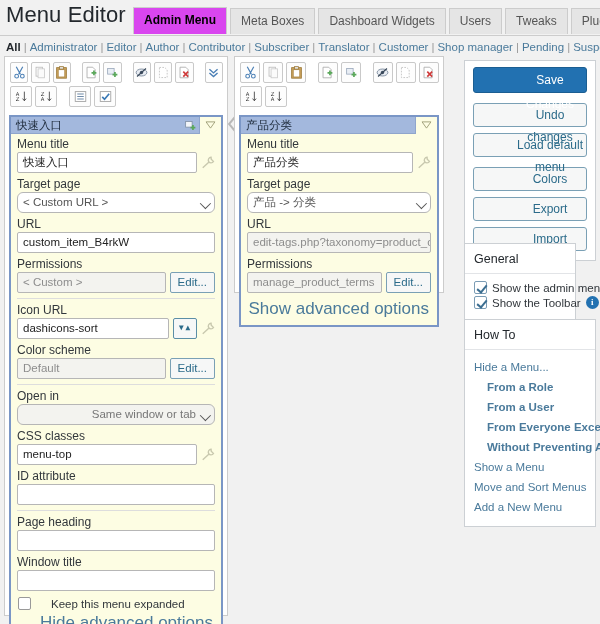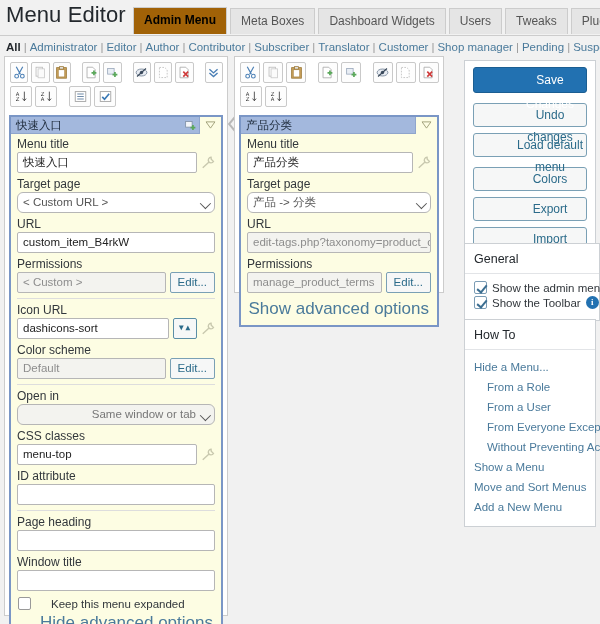--- a/index.html
+++ b/index.html
@@ -21,21 +21,21 @@
     font-size: 22px; font-weight: 400; color: #23282d;
     letter-spacing: .1px; white-space: nowrap;
   }
   .nav-tabs { position: absolute; left: 133px; top: 7px; white-space: nowrap; }
   .nav-tab {
     display: inline-block; padding: 5px 10px 6px 10px;
     border: 1px solid #ccc; border-bottom: none;
     background: #e5e5e5; color: #555; font-size: 12px;
     margin-right: 3px; line-height: 14px; vertical-align: bottom;
   }
-  .nav-tab.active { background: #a16207; color: #000; font-weight: bold; padding-bottom: 7px; }
+  .nav-tab.active { background: #d946ef; color: #000; font-weight: bold; padding-bottom: 7px; }
   .hdr-rule { position: absolute; left: 0; top: 35px; width: 600px; height: 1px; background: #ccc; }
 
   
   .rolefilter {
     position: absolute; left: 6px; top: 41px; width: 600px;
     font-size: 11.5px; white-space: nowrap; color: #555;
   }
   .rolefilter .sep { color: #999; margin: 0 3px; }
   .rolefilter a { color: #4a7a9b; text-decoration: none; }
   .rolefilter .cur { color: #23282d; font-weight: bold; }
@@ -114,21 +114,21 @@
   #box-actions { top: 60px; width: 132px; padding: 6px 8px 9px 8px; }
   .btn {
     display: block; width: 100%; height: 24px; line-height: 22px; text-align: center;
     font-size: 12px; border-radius: 3px; margin-bottom: 6px;
     border: 1px solid #7aa0b5; background: #f6f7f7; color: #2b6b8a; padding-left: 40px;
   }
   .btn.primary { background: #2271b1; border-color: #1b5e92; color: #fff; height: 26px; line-height: 24px; }
   .btn.mt { margin-top: 10px; }
   .btn.last { margin-bottom: 0; }
 
-  #box-general { top: 243px; width: 136px; }
+  #box-general { top: 243px; width: 112px; }
   #box-howto { top: 319px; width: 132px; }
   .side-h {
     font-size: 12.5px; color: #23282d; padding: 8px 9px 7px 9px;
     border-bottom: 1px solid #e2e4e7; font-weight: 400;
   }
   .side-body { padding: 7px 9px 9px 9px; }
   .gen-row { display: flex; align-items: center; gap: 5px; margin-bottom: 2px; white-space: nowrap; }
   .cbox-on {
     width: 13px; height: 13px; border: 1px solid #7b9cb5; background: #fff;
     border-radius: 2px; position: relative; flex: none;
@@ -137,21 +137,21 @@
     content: ""; position: absolute; left: 3.5px; top: 0.5px; width: 4px; height: 8px;
     border-right: 2px solid #3c6e91; border-bottom: 2px solid #3c6e91; transform: rotate(40deg);
   }
   .gen-label { font-size: 11.5px; color: #32373c; }
   .info-i {
     width: 13px; height: 13px; border-radius: 50%; background: #2271b1; color: #fff;
     font-size: 9px; font-weight: bold; line-height: 13px; text-align: center; flex: none;
     font-family: "Liberation Serif", serif;
   }
   .howto-link { display: block; font-size: 11.5px; color: #4a7a9b; line-height: 20px; white-space: nowrap; }
-  .howto-link.ind { padding-left: 13px; }
+  .howto-link.ind { padding-left: 13px; font-weight: bold; }
 </style>
 </head>
 <body>
 
 <div id="root">
 
   <div class="hdr">
     <div class="hdr-title">Menu Editor Pro</div>
     <div class="nav-tabs">
       <span class="nav-tab active">Admin Menu</span><span class="nav-tab">Meta Boxes</span><span class="nav-tab">Dashboard Widgets</span><span class="nav-tab">Users</span><span class="nav-tab">Tweaks</span><span class="nav-tab">Plugins</span>

